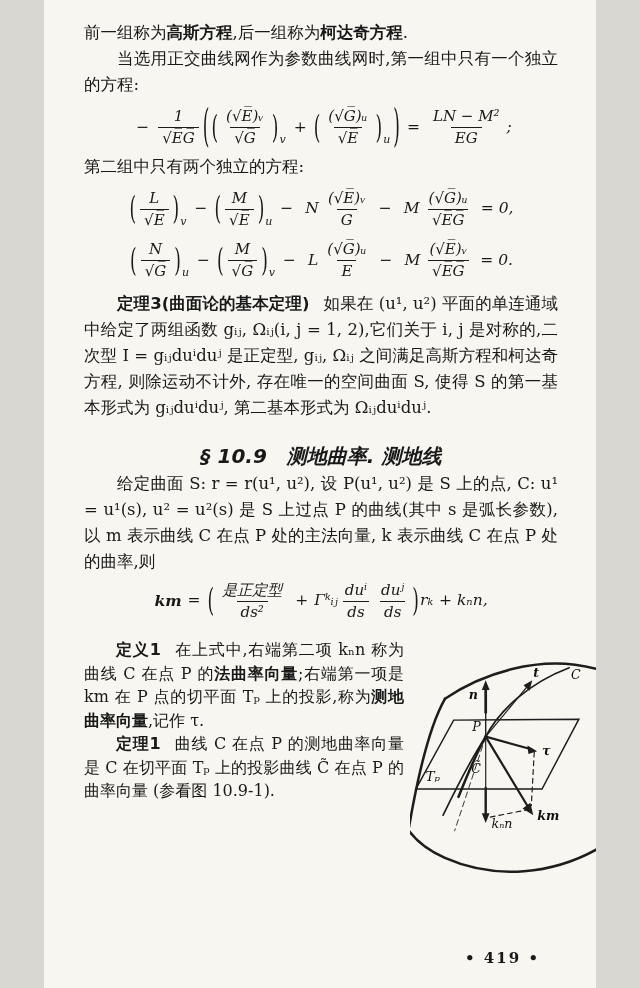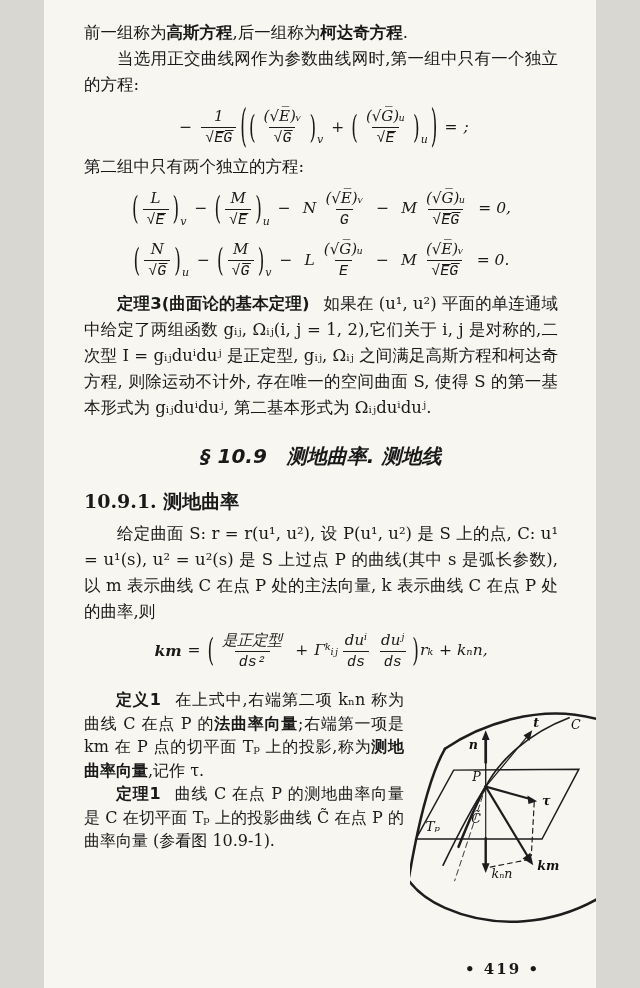--- a/index.html
+++ b/index.html
@@ -17,21 +17,21 @@
   .it{font-style:italic;}
 
   
   .formula{
     display:flex; align-items:center; justify-content:center;
     font-style:italic; font-size:15.5px; line-height:1.15;
     white-space:nowrap; margin:9px 0;
   }
   .frac{display:inline-flex; flex-direction:column; align-items:center; margin:0 3px; font-size:15px;}
   .num{display:block; padding:0 4px 2px; text-align:center;}
-  .den{display:block; border-top:1.4px solid #1b1b1b; padding:2px 4px 0; text-align:center;font-family:Liberation Mono, monospace;}
+  .den{display:block; border-top:1.4px solid #1b1b1b; padding:2px 4px 0; text-align:center;}
   .bp{display:inline-block; transform:scaleY(1.9); font-style:normal; font-size:17px; margin:0 1px; font-weight:300;}
   .bpo{transform:scaleY(2.6);}
   .psub{font-style:italic; font-size:11px; position:relative; top:13px; margin:0 2px 0 0;}
   .op{margin:0 6px;}
   .coef{margin:0 2px 0 6px;}
   .bi{font-weight:bold;}
   .tail{margin-left:6px;}
 
   
   .h-sec{
@@ -41,21 +41,21 @@
   .h-sub{font-size:19px; font-weight:600; margin:16px 0 6px; line-height:28px; text-indent:0;}
 
   
   .cols{display:flex; align-items:flex-start; margin-top:17px;}
   .colL{width:320px; flex:0 0 320px;}
   .colL p{font-size:16px; line-height:23.5px;}
   .colR{flex:1 1 auto; padding-left:6px; margin-right:-26px;}
   .figwrap{margin-top:14px;}
   .figcap{font-size:15px; padding-left:56px; margin-top:4px; letter-spacing:1px;}
   .pageno{
-    position:absolute; right:56px; bottom:6px;
+    position:absolute; right:56px; bottom:17px;
     font-weight:bold; font-size:15px; letter-spacing:2px;
   }
   sub{font-size:11px;}
 </style>
 </head>
 <body>
 
 <div class="page">
   <div class="content">
 
@@ -79,20 +79,24 @@
       <span class="op">+</span>
       <span class="bp">(</span>
       <span class="frac">
           <span class="num">(√G̅)ᵤ</span>
           <span class="den">√E̅</span>
         </span>
       <span class="bp">)</span>
         <span class="psub">u</span>
       <span class="bp bpo">)</span>
       <span class="op">=</span>
+      <span class="frac">
+          <span class="num">LN − M²</span>
+          <span class="den">EG</span>
+        </span>
       <span>;</span>
     </div>
 
     <p>第二组中只有两个独立的方程:</p>
 
     <div class="formula" style="margin:10px 0 4px;">
       <span class="bp">(</span>
       <span class="frac">
           <span class="num">L</span>
           <span class="den">√E̅</span>
@@ -149,21 +153,20 @@
       <span class="frac">
           <span class="num">(√E̅)ᵥ</span>
           <span class="den">√E̅G̅</span>
         </span>
       <span class="tail">= 0.</span>
     </div>
 
     <p class="ind" style="margin-top:10px;"><span class="hei lbl">定理3(曲面论的基本定理)</span><span>如果在 (u¹, u²) 平面的单连通域中给定了两组函数 gᵢⱼ, Ωᵢⱼ(i, j = 1, 2),它们关于 i, j 是对称的,二次型 I = gᵢⱼduⁱduʲ 是正定型, gᵢⱼ, Ωᵢⱼ 之间满足高斯方程和柯达奇方程, 则除运动不计外, 存在唯一的空间曲面 S, 使得 S 的第一基本形式为 gᵢⱼduⁱduʲ, 第二基本形式为 Ωᵢⱼduⁱduʲ.</span></p>
 
     <p class="h-sec">§ 10.9　测地曲率. 测地线</p>
-    <p class="h-sub">10.9.1. 测地曲率</p>
 
     <p class="ind">给定曲面 S: r = r(u¹, u²), 设 P(u¹, u²) 是 S 上的点, C: u¹ = u¹(s), u² = u²(s) 是 S 上过点 P 的曲线(其中 s 是弧长参数),以 m 表示曲线 C 在点 P 处的主法向量, k 表示曲线 C 在点 P 处的曲率,则</p>
 
     <div class="formula" style="margin:7px 0 3px;">
       <span class="bi">km</span>
       <span class="op">=</span>
       <span class="bp">(</span>
       <span class="frac">
           <span class="num">是正定型</span>
           <span class="den">ds²</span>

